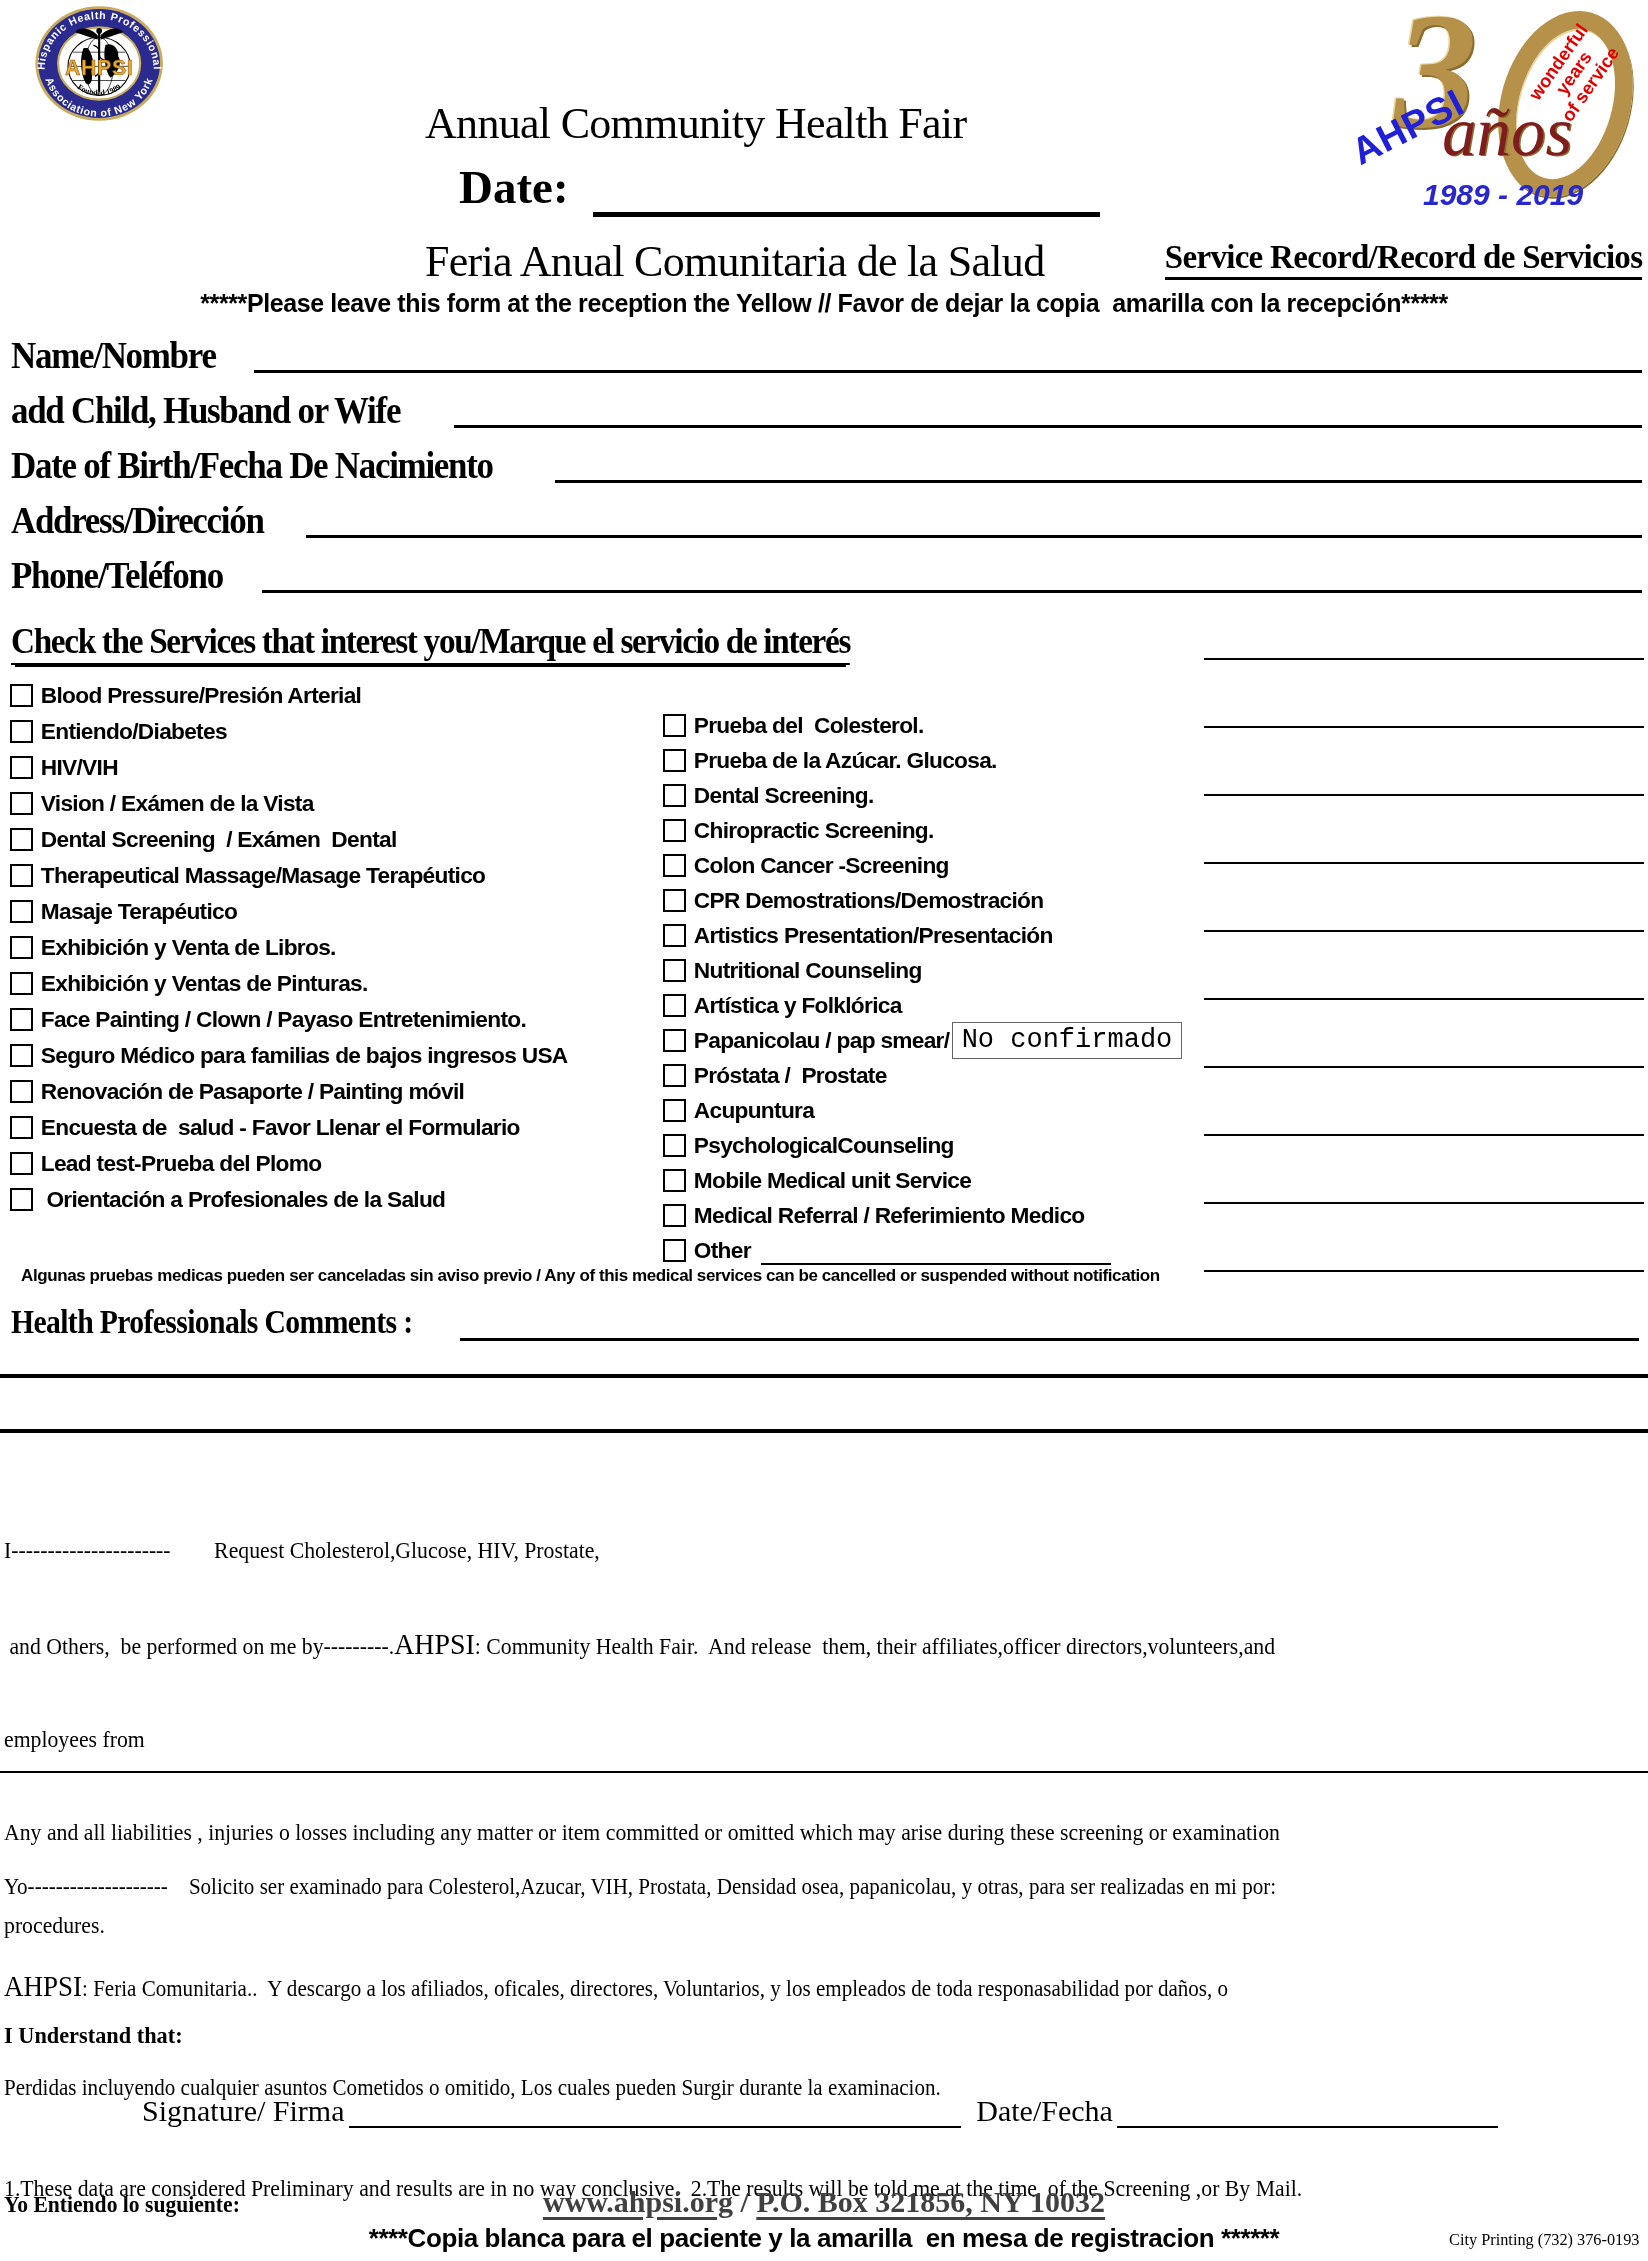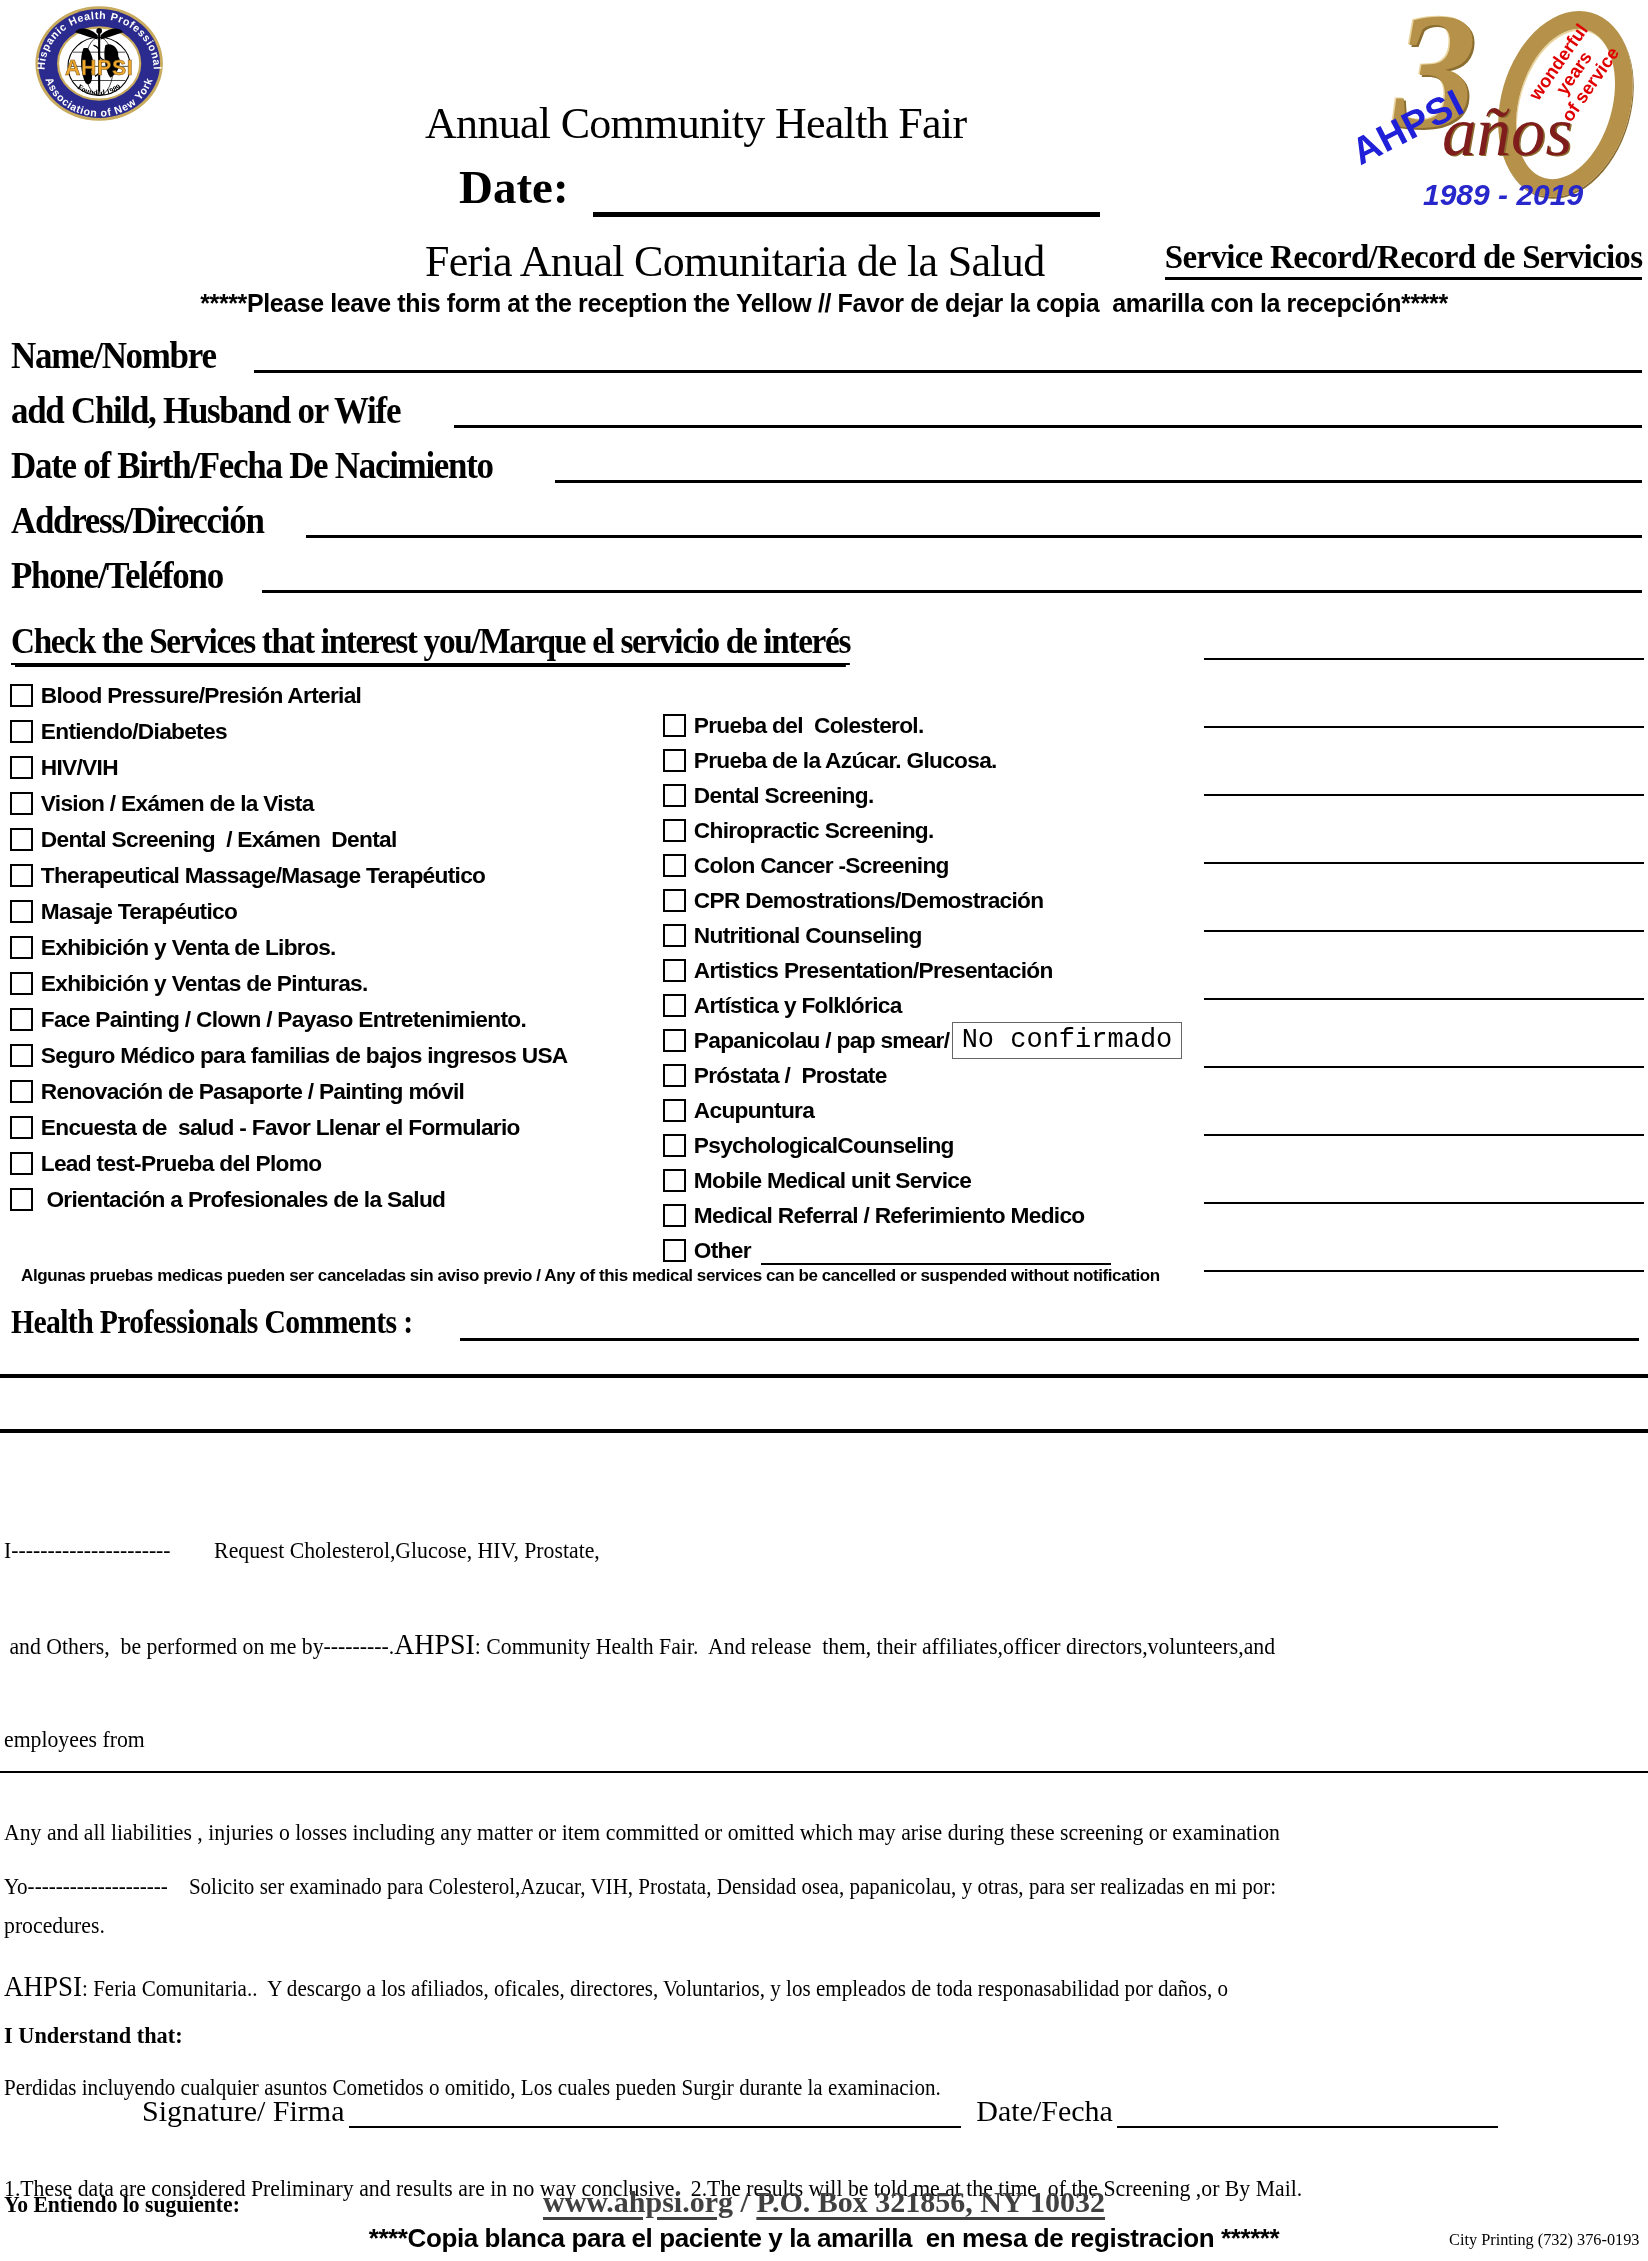--- a/index.html
+++ b/index.html
@@ -267,25 +267,25 @@
     <li>
         <span class="checkbox"></span>
         <span class="item-label">Colon Cancer -Screening</span>
       </li>
     <li>
         <span class="checkbox"></span>
         <span class="item-label">CPR Demostrations/Demostración</span>
       </li>
     <li>
         <span class="checkbox"></span>
+        <span class="item-label">Artistics Presentation/Presentación</span>
+      </li>
+    <li>
+        <span class="checkbox"></span>
         <span class="item-label">Nutritional Counseling</span>
-      </li>
-    <li>
-        <span class="checkbox"></span>
-        <span class="item-label">Artistics Presentation/Presentación</span>
       </li>
     <li>
         <span class="checkbox"></span>
         <span class="item-label">Artística y Folklórica</span>
       </li>
     <li>
         <span class="checkbox"></span>
         <span class="item-label">Papanicolau / pap smear/</span>
         <span class="no-confirm-box">No confirmado</span>
       </li>

